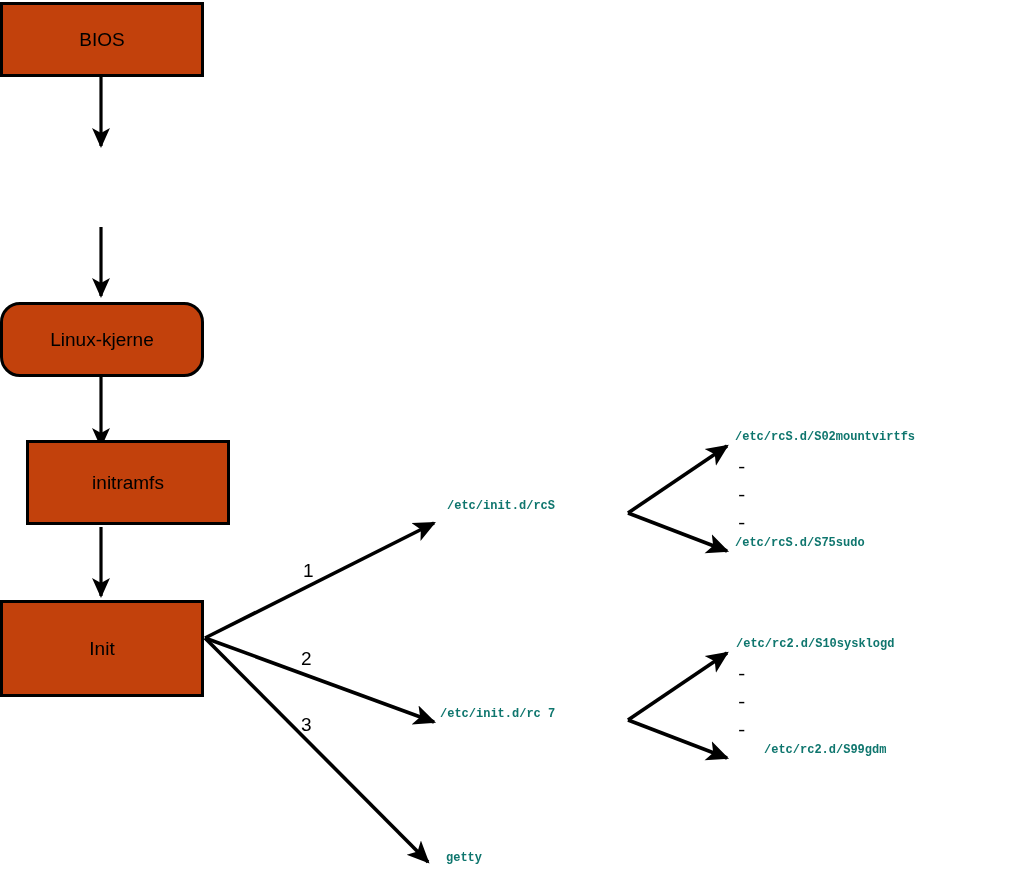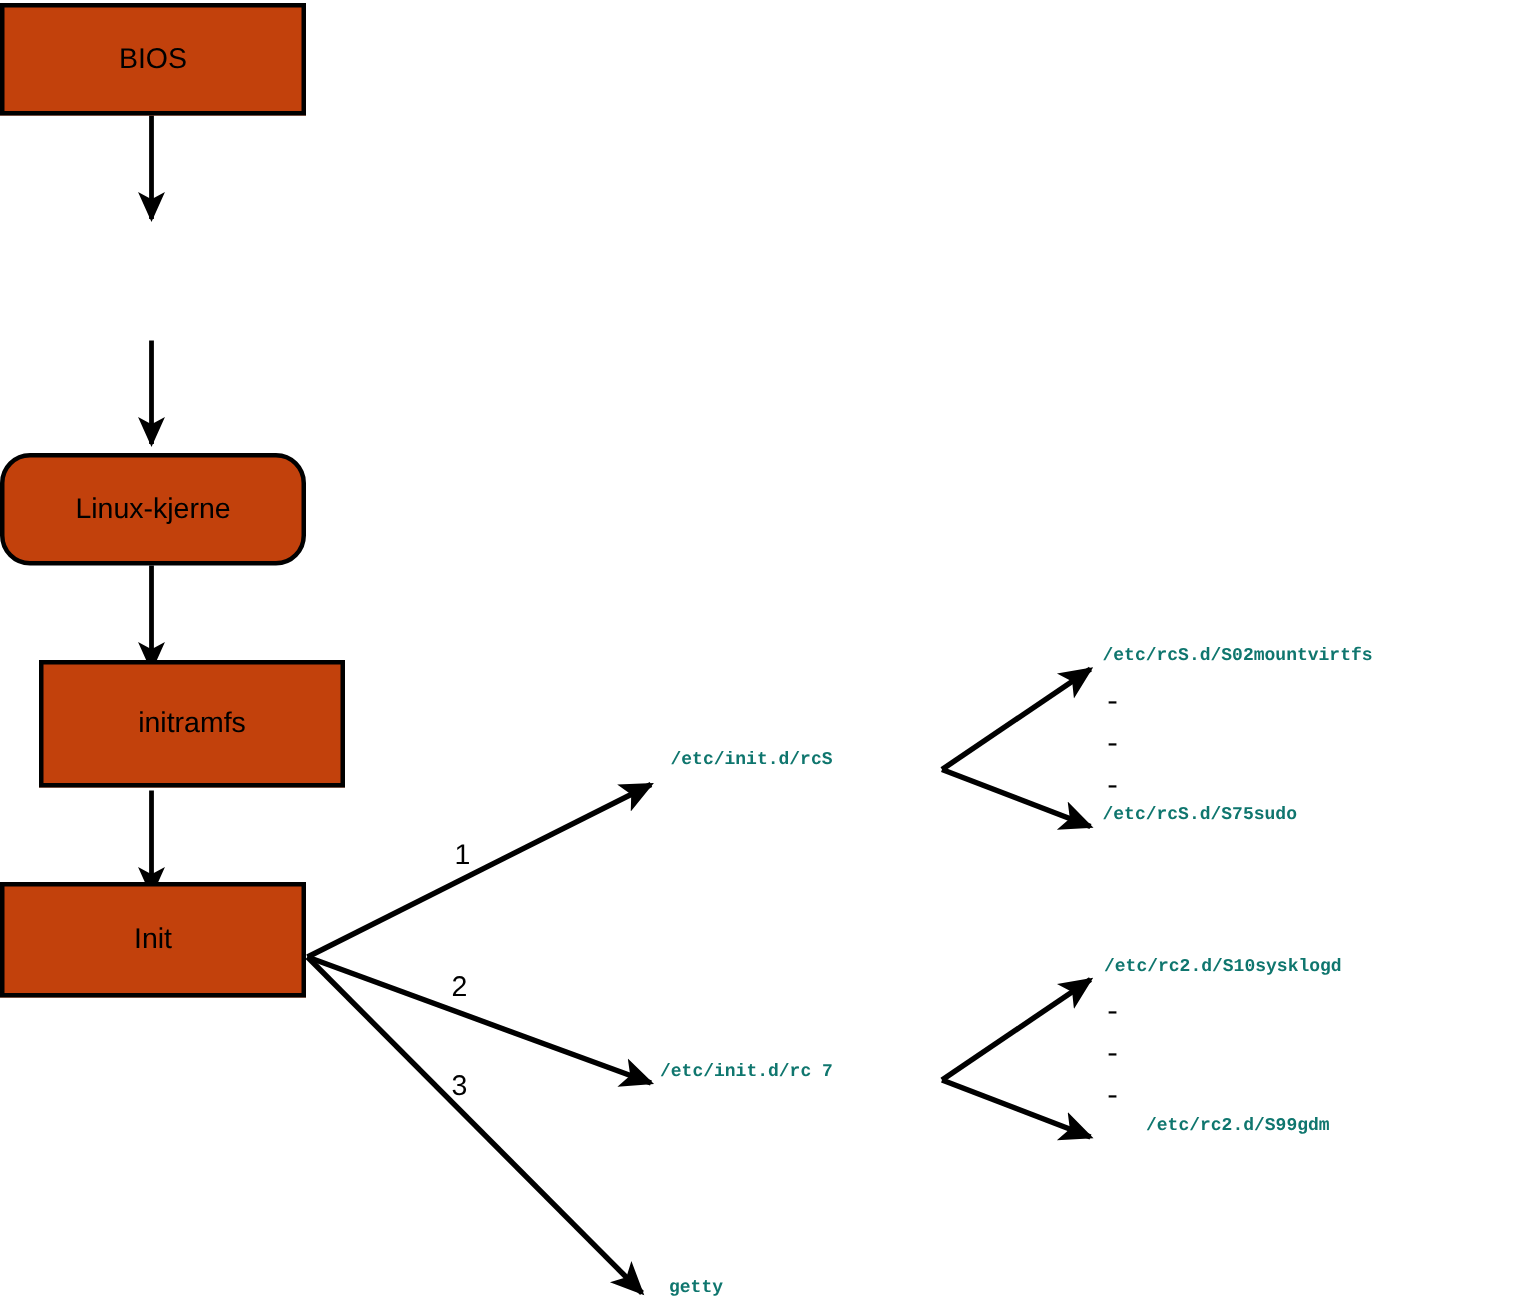--- a/index.html
+++ b/index.html
@@ -117,21 +117,21 @@
 
 
   <div class="node-box" style="left:0px; top:302px; width:204px; height:75px;border-radius:20px;">
     <span class="node-label">Linux-kjerne</span>
   </div>
 
   <div class="node-box" style="left:0px; top:440px; width:204px; height:85px;margin-left:26px;">
     <span class="node-label">initramfs</span>
   </div>
 
-  <div class="node-box" style="left:0px; top:588px; width:204px; height:77px;">
+  <div class="node-box" style="left:0px; top:600px; width:204px; height:97px;">
     <span class="node-label">Init</span>
   </div>
 
 
   <div class="edge-num" style="left:303px; top:561px;">1</div>
   <div class="edge-num" style="left:301px; top:649px;">2</div>
   <div class="edge-num" style="left:301px; top:715px;">3</div>
 
   <div class="mono-text" style="left:447px; top:500px;">/etc/init.d/rcS</div>
   <div class="mono-text" style="left:440px; top:708px;">/etc/init.d/rc 7</div>

